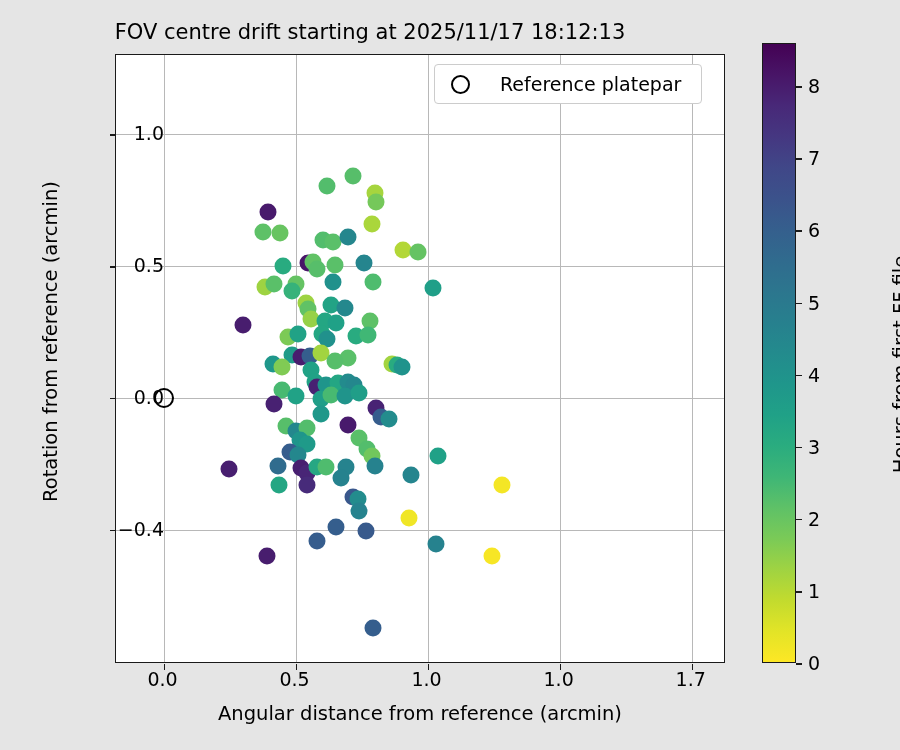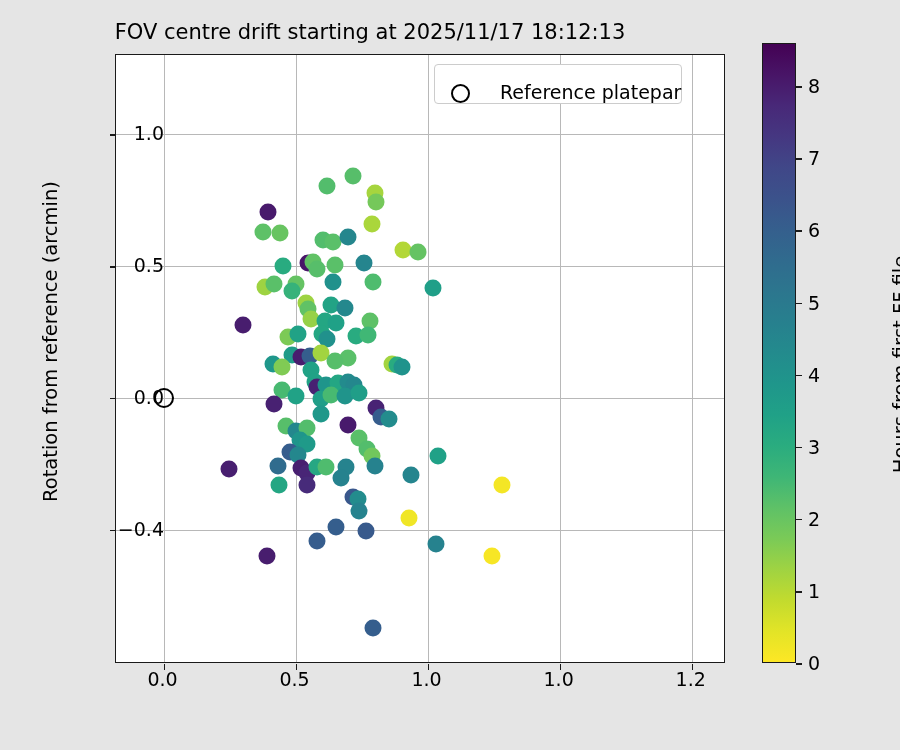--- a/index.html
+++ b/index.html
@@ -109,22 +109,22 @@
     box-sizing: border-box;
   }
 
   
   #legend {
     position: absolute;
     left: 434px;
     top: 64px;
     height: 40px;
     display: flex;
-    align-items: flex-end;
-    padding: 0 0 0 16px;
+    align-items: center;
+    padding: 0 20px 0 16px;
     background: #ffffff;
     border: 1px solid #cccccc;
     border-radius: 4px;
     box-sizing: border-box;
   }
   #legend-marker {
     width: 19px;
     height: 19px;
     border: 2.2px solid #000000;
     border-radius: 50%;
@@ -308,20 +308,21 @@
       <div class="pt" style="left: 220.498px; top: 471.909px; background: rgb(53, 94, 141); width: 17px; height: 17px;"></div>
       <div class="pt" style="left: 249.545px; top: 475.864px; background: rgb(56, 90, 140); width: 17px; height: 17px;"></div>
       <div class="pt" style="left: 200.693px; top: 486.409px; background: rgb(54, 93, 141); width: 17px; height: 17px;"></div>
       <div class="pt" style="left: 319.524px; top: 488.518px; background: rgb(38, 130, 142); width: 17px; height: 17px;"></div>
       <div class="pt" style="left: 150.519px; top: 500.909px; background: rgb(72, 29, 110); width: 17px; height: 17px;"></div>
       <div class="pt" style="left: 376.299px; top: 501.436px; background: rgb(247, 230, 37); width: 17px; height: 17px;"></div>
       <div class="pt" style="left: 257.468px; top: 573.409px; background: rgb(53, 94, 141); width: 17px; height: 17px;"></div>
       <div id="ref-marker" style="left: 47.5325px; top: 342.727px;"></div>
     </div>
 
+  <div id="xlabel">Angular distance from reference (arcmin)</div>
   <div id="ylabel">Rotation from reference (arcmin)</div>
 
   <div id="legend">
     <span id="legend-marker"></span>
     <span id="legend-label">Reference platepar</span>
   </div>
 
   <div id="colorbar-wrap">
     <div id="colorbar-gradient" style="background: linear-gradient(to top, rgb(253, 231, 37) 0%, rgb(226, 228, 39) 5%, rgb(194, 219, 46) 10%, rgb(159, 211, 66) 15%, rgb(122, 202, 87) 20%, rgb(94, 193, 103) 25%, rgb(62, 182, 118) 30%, rgb(42, 172, 127) 35%, rgb(32, 161, 135) 40%, rgb(31, 150, 139) 45%, rgb(35, 139, 141) 50%, rgb(39, 128, 142) 55%, rgb(44, 118, 142) 60%, rgb(48, 107, 142) 65%, rgb(53, 95, 141) 70%, rgb(59, 82, 139) 75%, rgb(64, 71, 136) 80%, rgb(69, 55, 129) 85%, rgb(72, 40, 120) 90%, rgb(72, 21, 103) 95%, rgb(68, 1, 84) 100%);"></div>
   <div class="cbtick" style="top: 620px;"></div>
@@ -342,18 +343,18 @@
       <div class="cblabel" style="top: 115.349px;">7</div>
       <div class="cbtick" style="top: 43.2558px;"></div>
       <div class="cblabel" style="top: 43.2558px;">8</div>
     </div>
   <div id="cblabel-title">Hours from first FF file</div>
 
 <div class="ticklabel x" style="left: 162.532px;">0.0</div>
     <div class="ticklabel x" style="left: 294.567px;">0.5</div>
     <div class="ticklabel x" style="left: 426.602px;">1.0</div>
     <div class="ticklabel x" style="left: 558.636px;">1.0</div>
-    <div class="ticklabel x" style="left: 690.671px;">1.2</div>
+    <div class="ticklabel x" style="left: 690.671px;">1.7</div>
     <div class="ticklabel y" style="top: 133.091px;">1.0</div>
     <div class="ticklabel y" style="top: 264.909px;">0.5</div>
     <div class="ticklabel y" style="top: 396.727px;">0.0</div>
     <div class="ticklabel y" style="top: 528.545px;">−0.4</div>
   </div>
 
 </body></html>

